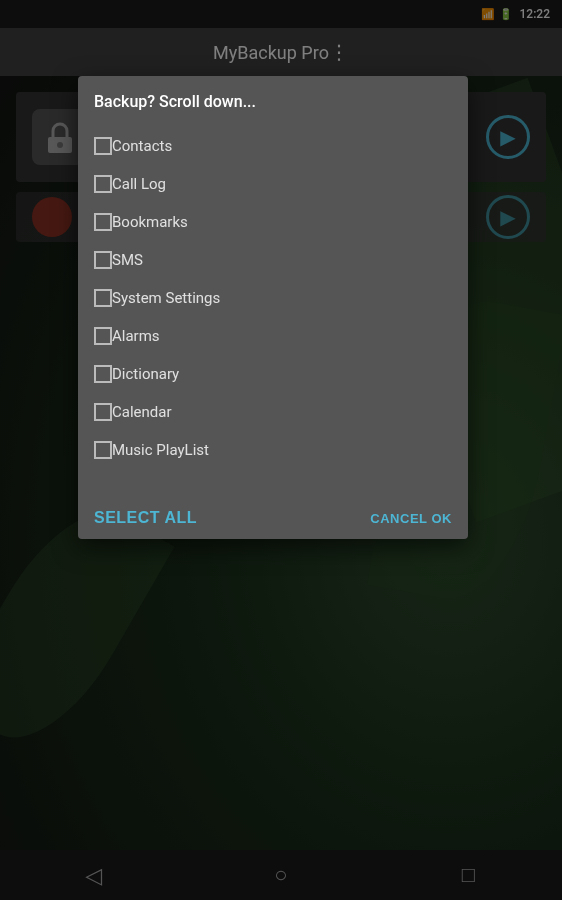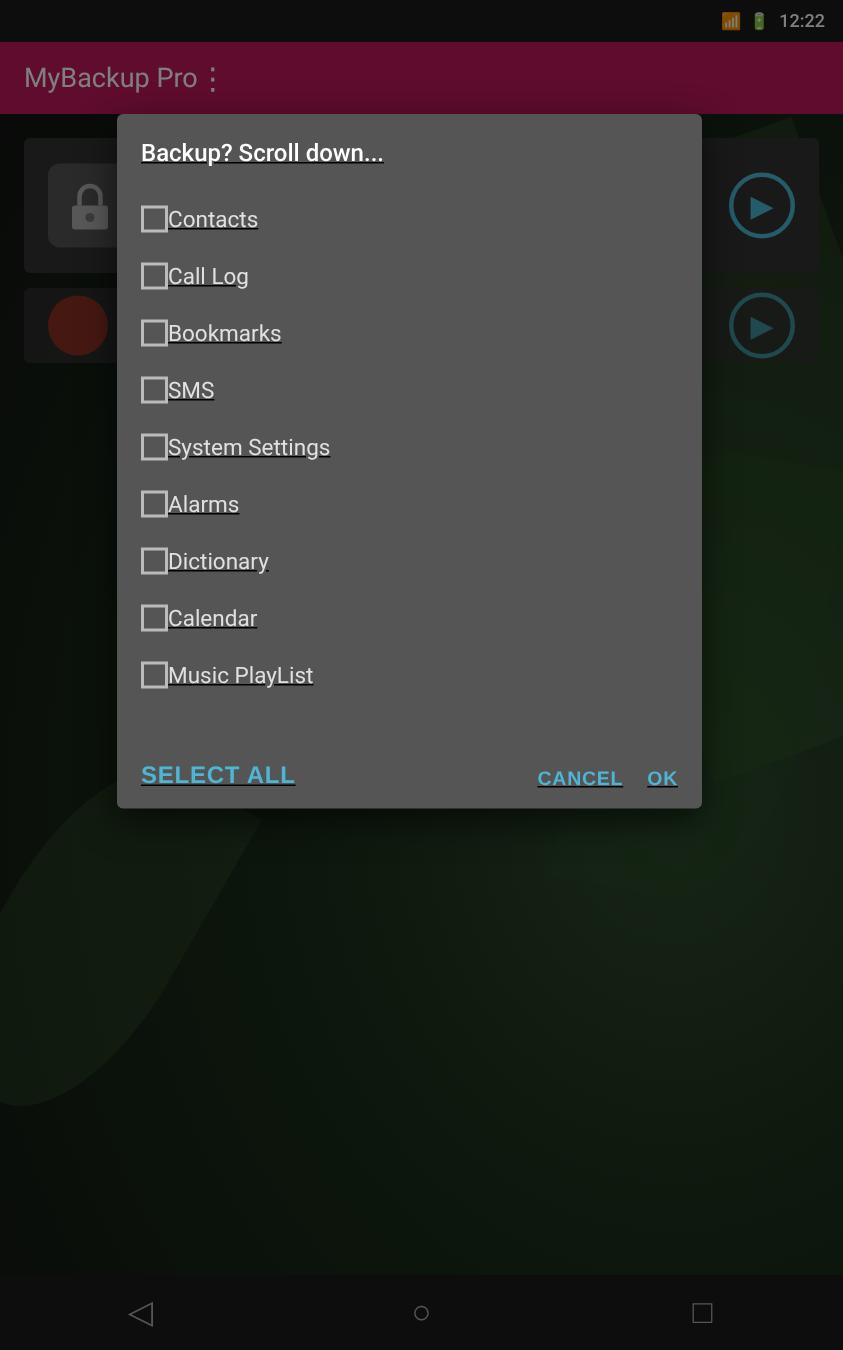--- a/index.html
+++ b/index.html
@@ -53,24 +53,24 @@
       color: #fff;
       font-size: 12px;
       font-weight: 500;
     }
 
     
     .app-bar {
       position: relative;
       z-index: 10;
       height: 48px;
-      background: #be185d;
-      display: flex;
-      align-items: center;
-      justify-content: flex-start;
+      background: #404040;
+      display: flex;
+      align-items: center;
+      justify-content: center;
       padding: 0 16px;
     }
     .app-title {
       color: #fff;
       font-size: 18px;
       font-weight: 400;
     }
     .app-menu-icon {
       color: #fff;
       font-size: 20px;
@@ -138,21 +138,20 @@
     
     .dialog {
       position: absolute;
       top: 76px;
       left: 78px;
       width: 390px;
       background: #555;
       border-radius: 4px;
       z-index: 30;
       box-shadow: 0 8px 24px rgba(0,0,0,0.6);
-      text-decoration: underline;
     }
     .dialog-body {
       padding: 16px 16px 0 16px;
     }
     .dialog-prompt {
       color: #fff;
       font-size: 16px;
       font-weight: 500;
       margin-bottom: 16px;
     }
@@ -197,21 +196,21 @@
       font-size: 16px;
       font-weight: 700;
       letter-spacing: 0.5px;
       background: none;
       border: none;
       cursor: pointer;
       text-transform: uppercase;
     }
     .dialog-right-btns {
       display: flex;
-      gap: 16px;
+      gap: 4px;
     }
     .btn-cancel, .btn-ok {
       color: #4db6d4;
       font-size: 13px;
       font-weight: 700;
       letter-spacing: 0.5px;
       background: none;
       border: none;
       cursor: pointer;
       text-transform: uppercase;

